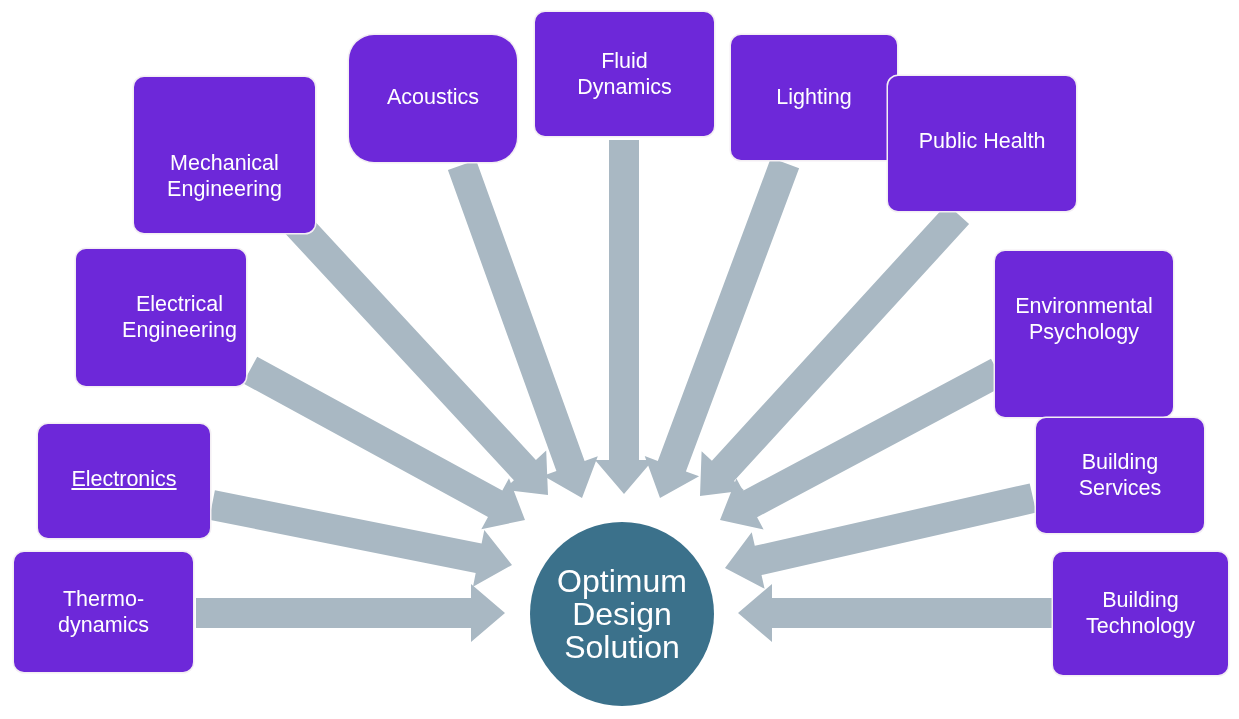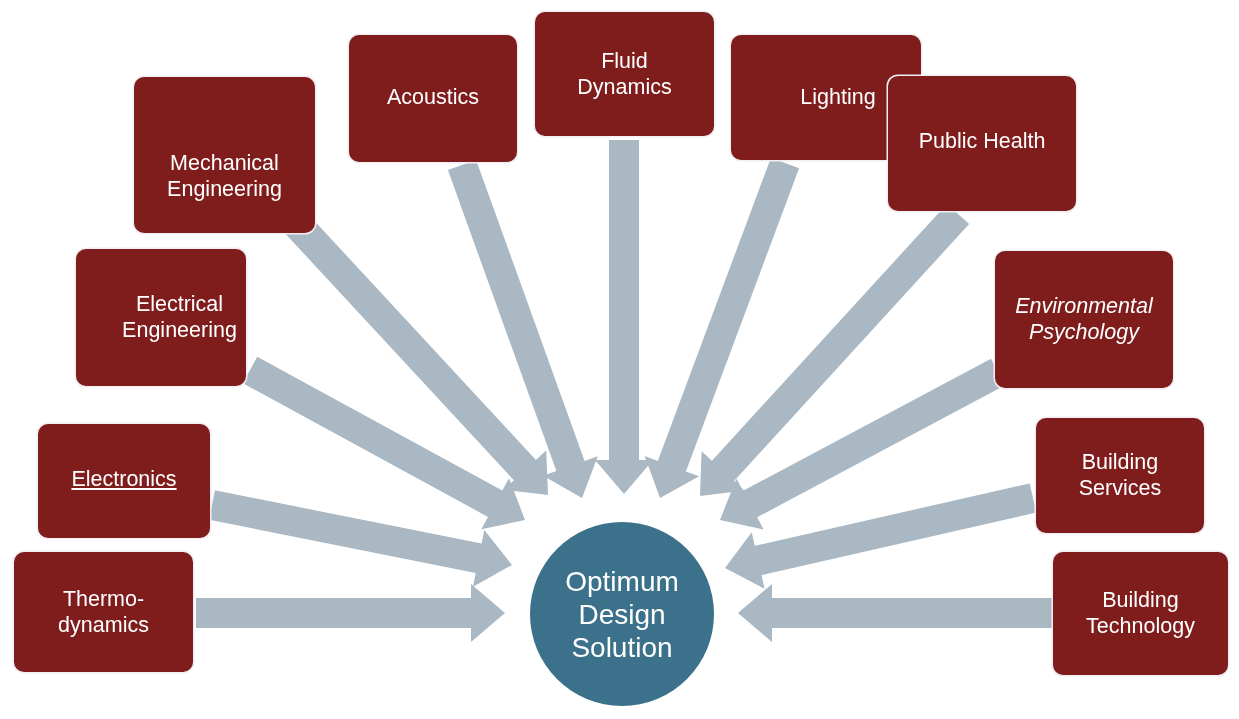--- a/index.html
+++ b/index.html
@@ -1,19 +1,19 @@
 <!DOCTYPE html>
 <html><head>
 <meta charset="utf-8">
 <style>
   html,body{margin:0;padding:0;background:#ffffff;}
   body{width:1239px;height:719px;position:relative;overflow:hidden;font-family:"Liberation Sans",sans-serif;}
   svg#arrows{position:absolute;left:0;top:0;}
-  .box{position:absolute;background:#7f1d1d;border-radius:10px;color:#ffffff;display:flex;align-items:center;justify-content:center;text-align:center;font-size:21.5px;line-height:26px;box-shadow:0 0 0 1.5px #f3eef3;white-space:pre-line;}
-  .circle{position:absolute;left:530px;top:522px;width:184px;height:184px;border-radius:50%;background:#3b718b;color:#fff;display:flex;align-items:center;justify-content:center;text-align:center;font-size:28px;line-height:33px;white-space:pre-line;}
+  .box{position:absolute;background:#6d28d9;border-radius:10px;color:#ffffff;display:flex;align-items:center;justify-content:center;text-align:center;font-size:21.5px;line-height:26px;box-shadow:0 0 0 1.5px #f3eef3;white-space:pre-line;}
+  .circle{position:absolute;left:530px;top:522px;width:184px;height:184px;border-radius:50%;background:#3b718b;color:#fff;display:flex;align-items:center;justify-content:center;text-align:center;font-size:32px;line-height:33px;white-space:pre-line;}
 </style>
 </head>
 <body>
 
 <svg id="arrows" width="1239" height="719">
     <polygon points="196.0,628.0 471.0,628.0 471.0,642.0 505.0,613.0 471.0,584.0 471.0,598.0 196.0,598.0" fill="#a9b8c3"></polygon>
     <polygon points="209.1,519.7 475.7,573.0 473.0,586.8 512.0,565.0 484.3,529.9 481.6,543.6 214.9,490.3" fill="#a9b8c3"></polygon>
     <polygon points="242.8,383.2 488.0,516.9 481.3,529.2 525.0,520.0 509.0,478.3 502.3,490.6 257.2,356.8" fill="#a9b8c3"></polygon>
     <polygon points="284.0,232.2 513.9,480.3 503.6,489.8 548.0,495.0 546.2,450.4 535.9,459.9 306.0,211.8" fill="#a9b8c3"></polygon>
     <polygon points="447.9,170.1 556.4,471.1 543.2,475.8 582.0,498.0 597.8,456.2 584.6,460.9 476.1,159.9" fill="#a9b8c3"></polygon>
@@ -25,26 +25,26 @@
     <polygon points="1052.0,598.0 772.0,598.0 772.0,584.0 738.0,613.0 772.0,642.0 772.0,628.0 1052.0,628.0" fill="#a9b8c3"></polygon>
   </svg>
 
 <div class="box" style="left:14px;top:552px;width:179px;height:120px;"><span>Thermo-
 dynamics</span></div>
 <div class="box" style="left:38px;top:424px;width:172px;height:114px;align-items:flex-start;"><span style="margin-top:42px;text-decoration:underline;">Electronics</span></div>
 <div class="box" style="left:76px;top:249px;width:170px;height:137px;align-items:flex-start;"><span style="margin-top:42px;margin-left:37px;">Electrical
 Engineering</span></div>
 <div class="box" style="left:134px;top:77px;width:181px;height:156px;align-items:center;"><span style="margin-top:42px;">Mechanical
 Engineering</span></div>
-<div class="box" style="left:349px;top:35px;width:168px;height:127px;align-items:flex-start;"><span style="margin-top:49px;">Acoustics</span></div>
+<div class="box" style="left:349px;top:35px;width:168px;height:127px;align-items:flex-start;border-radius:25px;"><span style="margin-top:49px;">Acoustics</span></div>
 <div class="box" style="left:535px;top:12px;width:179px;height:124px;align-items:flex-start;"><span style="margin-top:36px;">Fluid
 Dynamics</span></div>
-<div class="box" style="left:731px;top:35px;width:166px;height:125px;align-items:flex-start;padding-left:24px;"><span style="margin-top:49px;">Lighting</span></div>
+<div class="box" style="left:731px;top:35px;width:166px;height:125px;align-items:flex-start;"><span style="margin-top:49px;">Lighting</span></div>
 <div class="box" style="left:888px;top:76px;width:188px;height:135px;align-items:flex-start;"><span style="margin-top:52px;">Public Health</span></div>
-<div class="box" style="left:995px;top:251px;width:178px;height:137px;align-items:flex-start;font-style:italic;"><span style="margin-top:42px;">Environmental
+<div class="box" style="left:995px;top:251px;width:178px;height:166px;align-items:flex-start;"><span style="margin-top:42px;">Environmental
 Psychology</span></div>
 <div class="box" style="left:1036px;top:418px;width:168px;height:115px;align-items:flex-start;"><span style="margin-top:31px;">Building
 Services</span></div>
 <div class="box" style="left:1053px;top:552px;width:175px;height:123px;align-items:flex-start;"><span style="margin-top:35px;">Building
 Technology</span></div>
 
 <div class="circle"><span>Optimum
 Design
 Solution</span></div>
 

